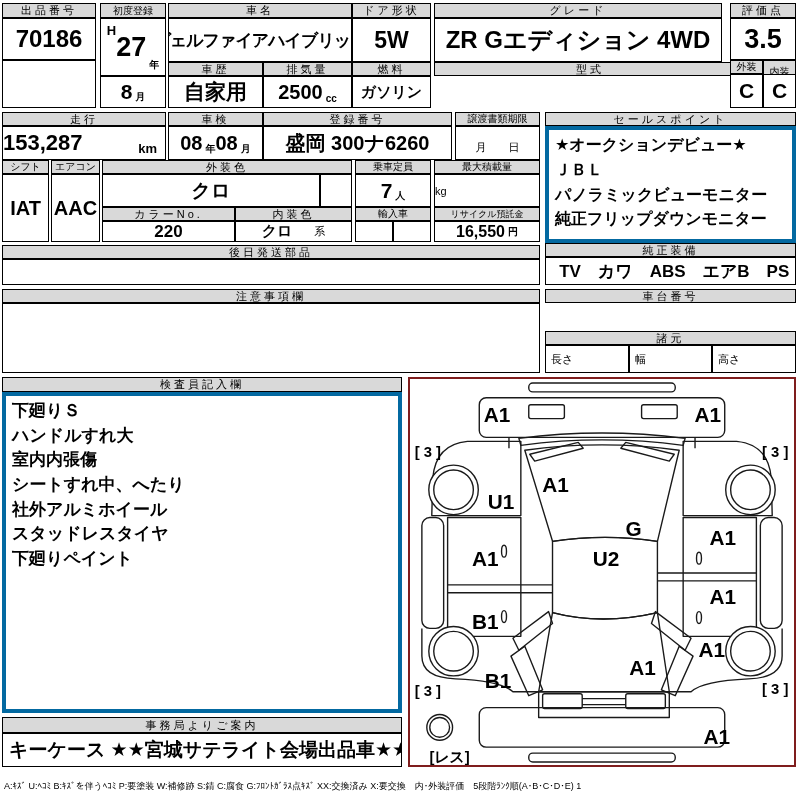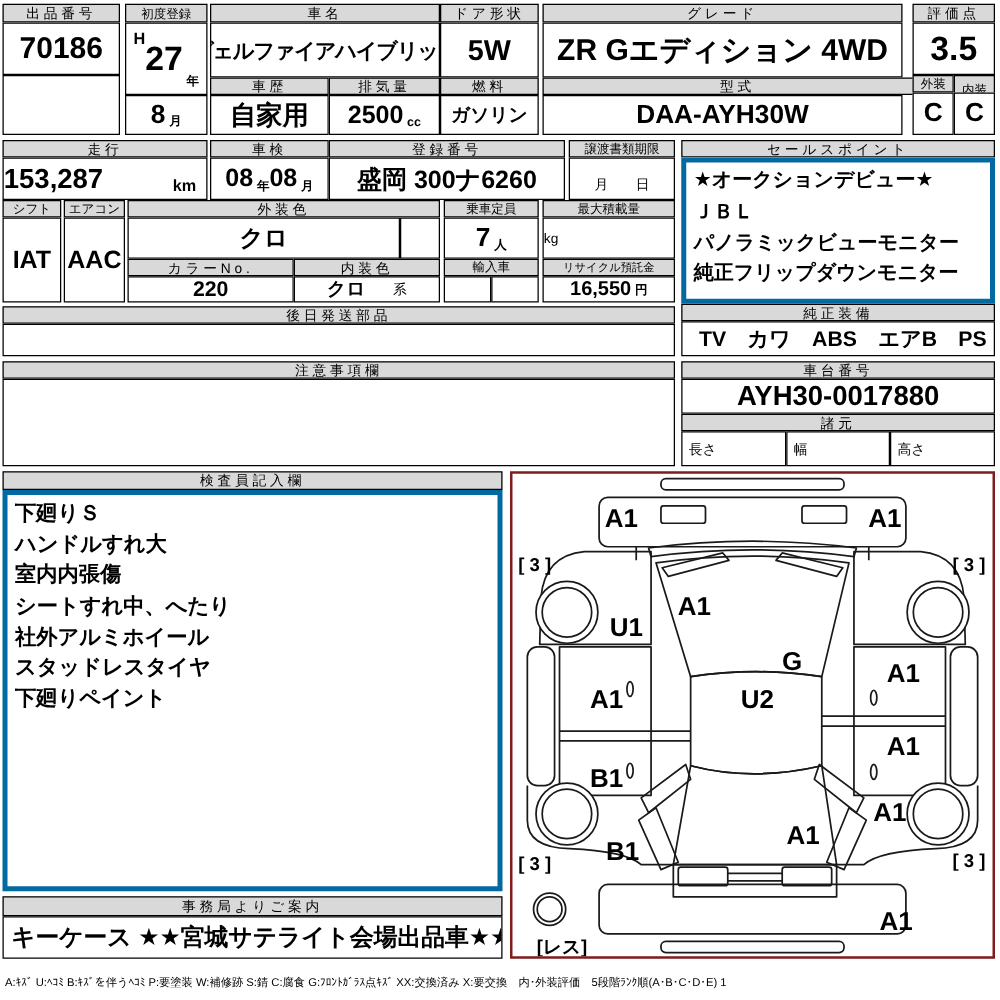--- a/index.html
+++ b/index.html
@@ -64,21 +64,20 @@
   <div class="hdr" style="left:263px;top:62px;width:89px;height:14px">排気量</div>
   <div class="cell" style="left:263px;top:76px;width:89px;height:32px">
     <span style="font-size:20px">2500</span>
     <span class="unit">cc</span>
   </div>
 
   <div class="hdr" style="left:352px;top:62px;width:79px;height:14px">燃料</div>
   <div class="cell" style="left:352px;top:76px;width:79px;height:32px;font-size:15px">ガソリン</div>
 
   <div class="hdr" style="left:434px;top:62px;width:312px;height:14px">型式</div>
-  <div class="cell" style="left:434px;top:76px;width:288px;height:32px;font-size:21px">DAA-AYH30W</div>
 
   <div class="hdr" style="left:730px;top:3px;width:66px;height:15px">評価点</div>
   <div class="cell" style="left:730px;top:18px;width:66px;height:42px;font-size:27px">3.5</div>
   <div class="hdr tight" style="left:730px;top:60px;width:33px;height:14px">外装</div>
   <div class="hdr tight" style="left:763px;top:60px;width:33px;height:24px">内装</div>
   <div class="cell" style="left:730px;top:74px;width:33px;height:34px;font-size:21px">C</div>
   <div class="cell" style="left:763px;top:74px;width:33px;height:34px;font-size:21px">C</div>
 
   <div class="hdr" style="left:2px;top:112px;width:164px;height:14px">走行</div>
   <div class="cell right" style="left:2px;top:126px;width:164px;height:34px;padding-right:8px">
@@ -146,21 +145,20 @@
   <div class="hdr" style="left:545px;top:243px;width:251px;height:14px">純正装備</div>
   <div class="cell" style="left:545px;top:257px;width:251px;height:28px;font-size:17px">ナビ　TV　カワ　ABS　エアB　PS　PW</div>
 
   <div class="hdr" style="left:2px;top:245px;width:538px;height:14px">後日発送部品</div>
   <div class="cell" style="left:2px;top:259px;width:538px;height:26px"></div>
 
   <div class="hdr" style="left:2px;top:289px;width:538px;height:14px">注意事項欄</div>
   <div class="cell" style="left:2px;top:303px;width:538px;height:70px"></div>
 
   <div class="hdr" style="left:545px;top:289px;width:251px;height:14px">車台番号</div>
-  <div class="cell" style="left:545px;top:303px;width:251px;height:28px;font-size:22px">AYH30-0017880</div>
 
   <div class="hdr" style="left:545px;top:331px;width:251px;height:14px">諸元</div>
   <div class="cell left" style="left:545px;top:345px;width:84px;height:28px;font-size:11px;font-weight:normal;padding-left:5px">長さ</div>
   <div class="cell left" style="left:629px;top:345px;width:83px;height:28px;font-size:11px;font-weight:normal;padding-left:5px">幅</div>
   <div class="cell left" style="left:712px;top:345px;width:84px;height:28px;font-size:11px;font-weight:normal;padding-left:5px">高さ</div>
 
   <div class="hdr" style="left:2px;top:377px;width:400px;height:15px">検査員記入欄</div>
   <div class="multiline" style="left:2px;top:392px;width:400px;height:321px;font-size:17px;line-height:1.45">下廻りＳ
 ハンドルすれ大
 室内内張傷

